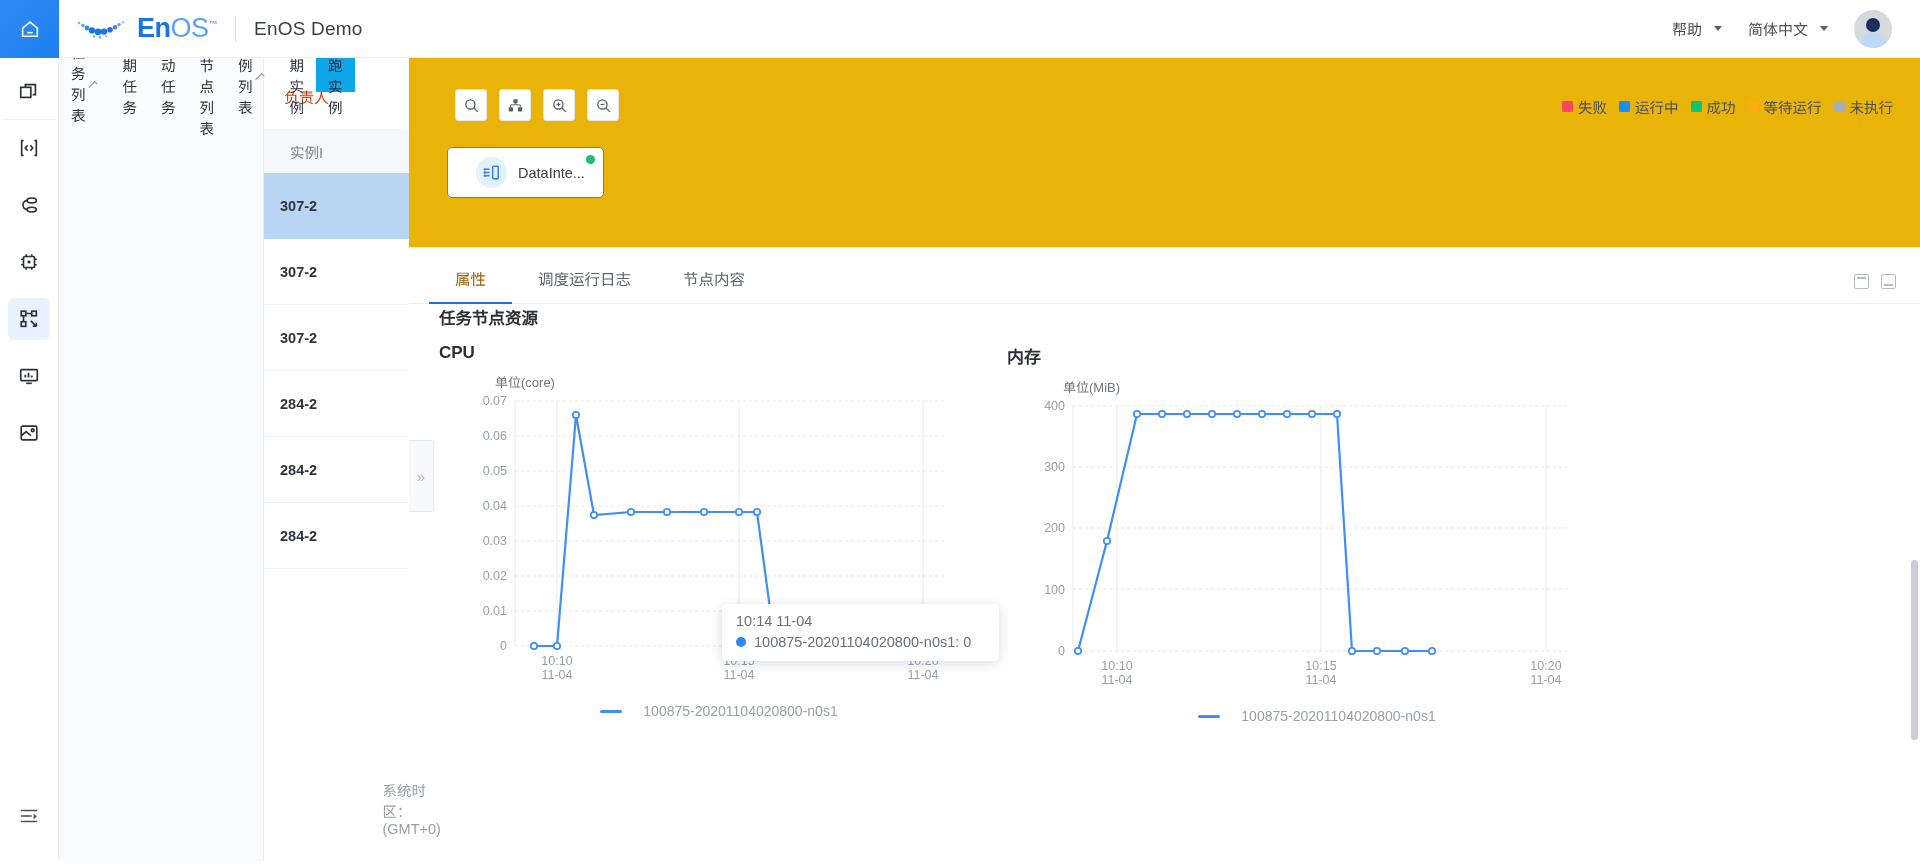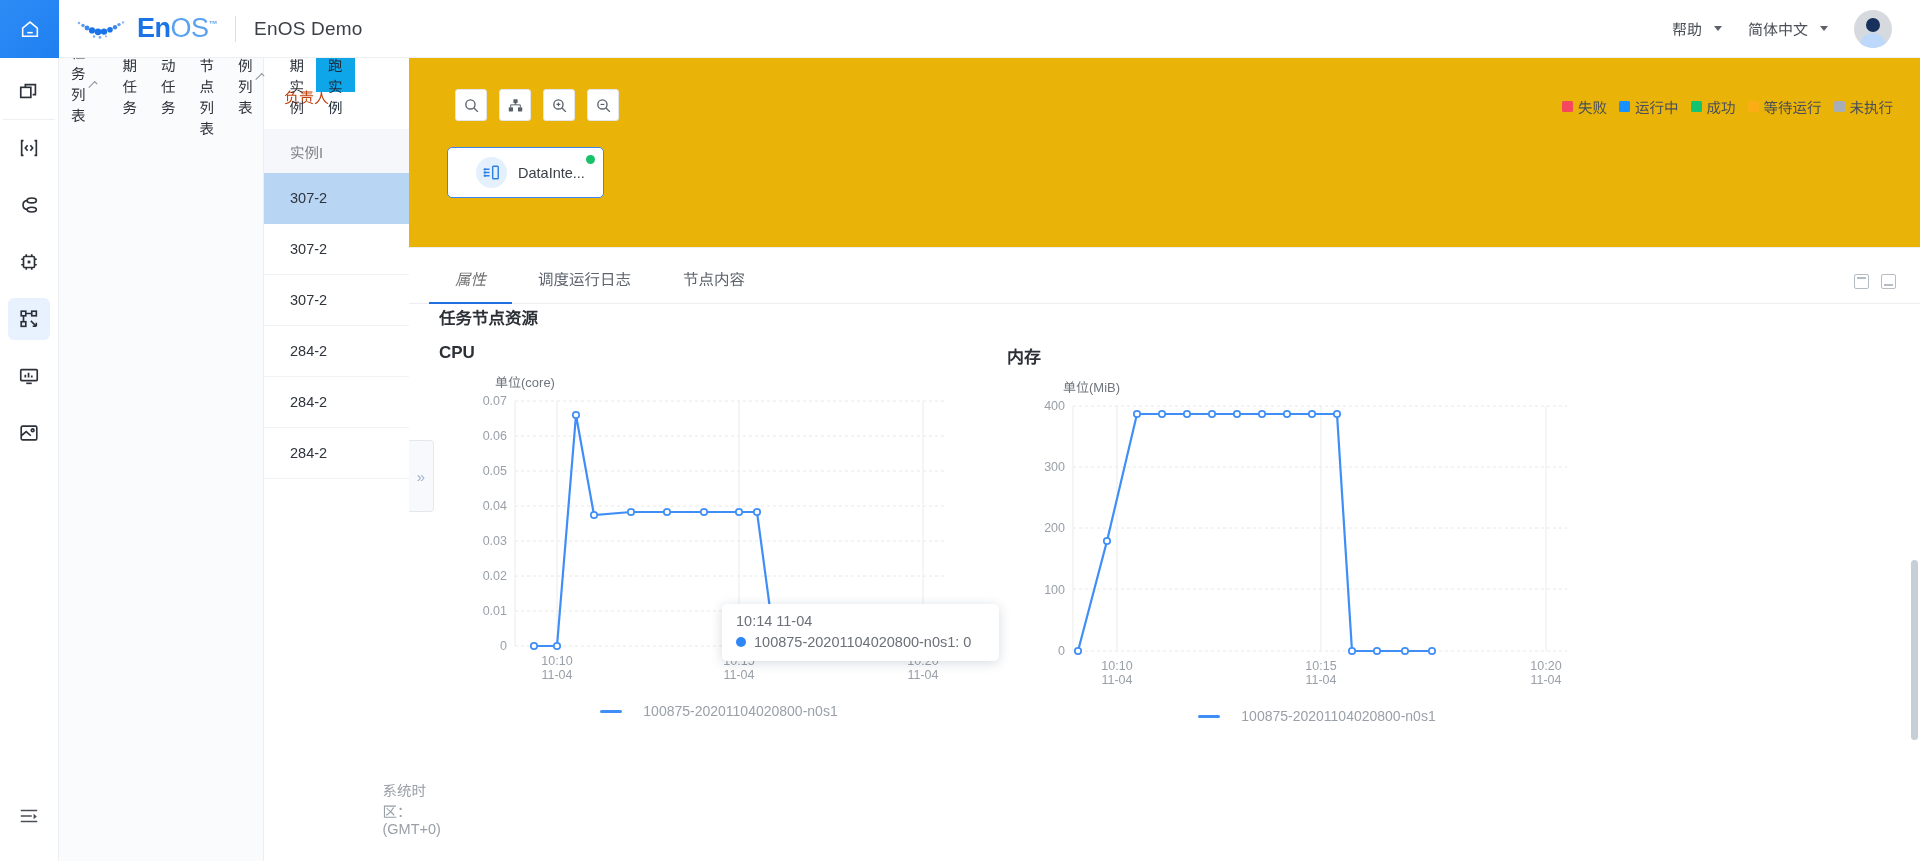--- a/index.html
+++ b/index.html
@@ -96,22 +96,22 @@
     position: absolute; top: 58px; left: 264px; width: 145px; height: 809px;
     background: #fff; z-index: 15; overflow: hidden;
   }
   .lp-title { font-size: 15px; color: #c2410c; padding: 28px 0 0 20px; }
   .lp-table { margin-top: 22px; }
   .lp-head {
     height: 44px; background: #f5f7fa; display: flex; align-items: center;
     padding-left: 26px; font-size: 14.5px; color: #7c828a;
   }
   .lp-row {
-    height: 51px; display: flex; align-items: center; padding-left: 26px;
-    font-size: 14.5px; color: #2f343c; border-bottom: 1px solid #f0f2f5; cursor: pointer;
+    height: 66px; display: flex; align-items: center; padding-left: 16px;
+    font-size: 14.5px; color: #2f343c; border-bottom: 1px solid #f0f2f5; cursor: pointer; font-weight: bold;
   }
   .lp-row.selected { background: #b9d5f4; border-bottom-color: #b9d5f4; }
 
   
   .collapse-handle {
     position: absolute; left: 409px; top: 440px; width: 25px; height: 72px;
     background: #f7f9fc; border: 1px solid #e3e8ef; border-left: none;
     border-radius: 0 4px 4px 0; display: flex; align-items: center; justify-content: center;
     color: #9fb1c9; font-size: 15px; cursor: pointer; z-index: 20;
   }
@@ -151,21 +151,21 @@
 
   
   .tabsbar {
     position: absolute; top: 190px; left: 0; width: 1511px; height: 56px;
     border-bottom: 1px solid #eceef1; display: flex; align-items: flex-end;
   }
   .tabs { display: flex; padding-left: 20px; }
   .tab {
     font-size: 15.5px; color: #5e646d; padding: 0 26px 14px 26px; cursor: pointer; position: relative;
   }
-  .tab.active { color: #737373; font-style: italic; }
+  .tab.active { color: #a16207; }
   .tab.active::after {
     content: ""; position: absolute; left: 0; right: 0; bottom: -1px; height: 2.5px; background: #1f6fe0;
   }
   .panel-ctl { margin-left: auto; display: flex; gap: 12px; padding: 0 24px 14px 0; }
   .pc-box {
     width: 15px; height: 15px; border: 1.8px solid #b4bcc6; border-radius: 2px;
     position: relative; cursor: pointer;
   }
   .pc-box.top::before { content: ""; position: absolute; left: 2px; right: 2px; top: 2px; height: 2px; background: #b4bcc6; }
   .pc-box.bot::before { content: ""; position: absolute; left: 2px; right: 2px; bottom: 2px; height: 2px; background: #b4bcc6; }

